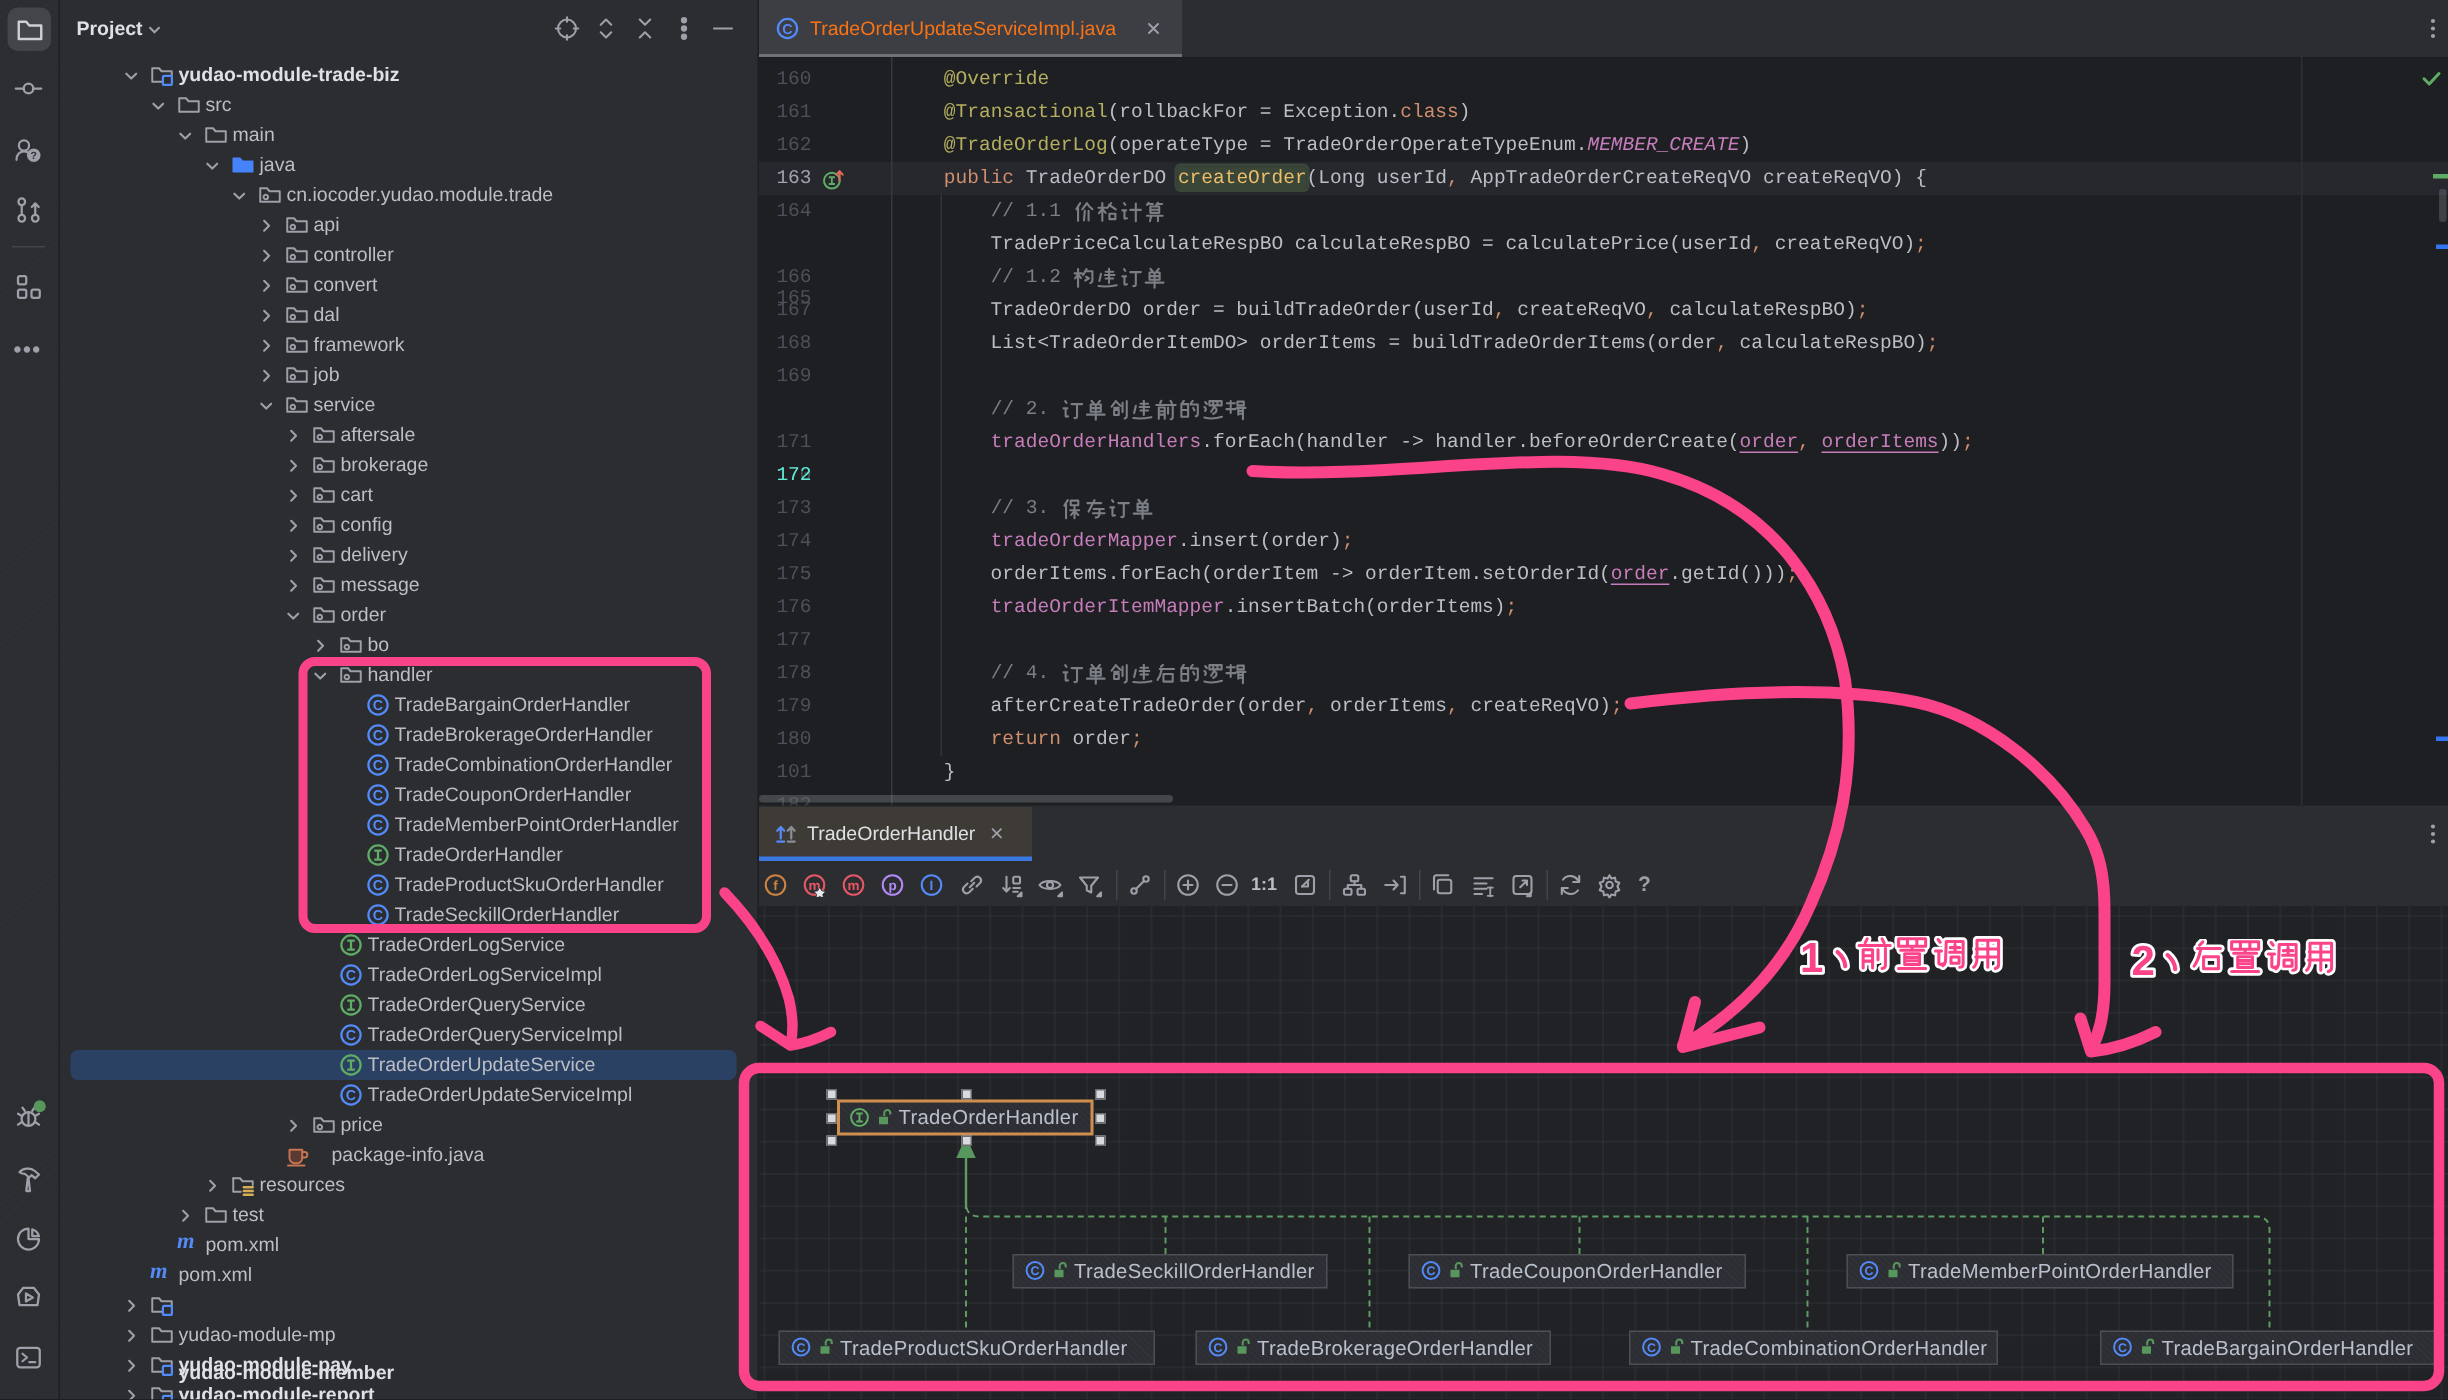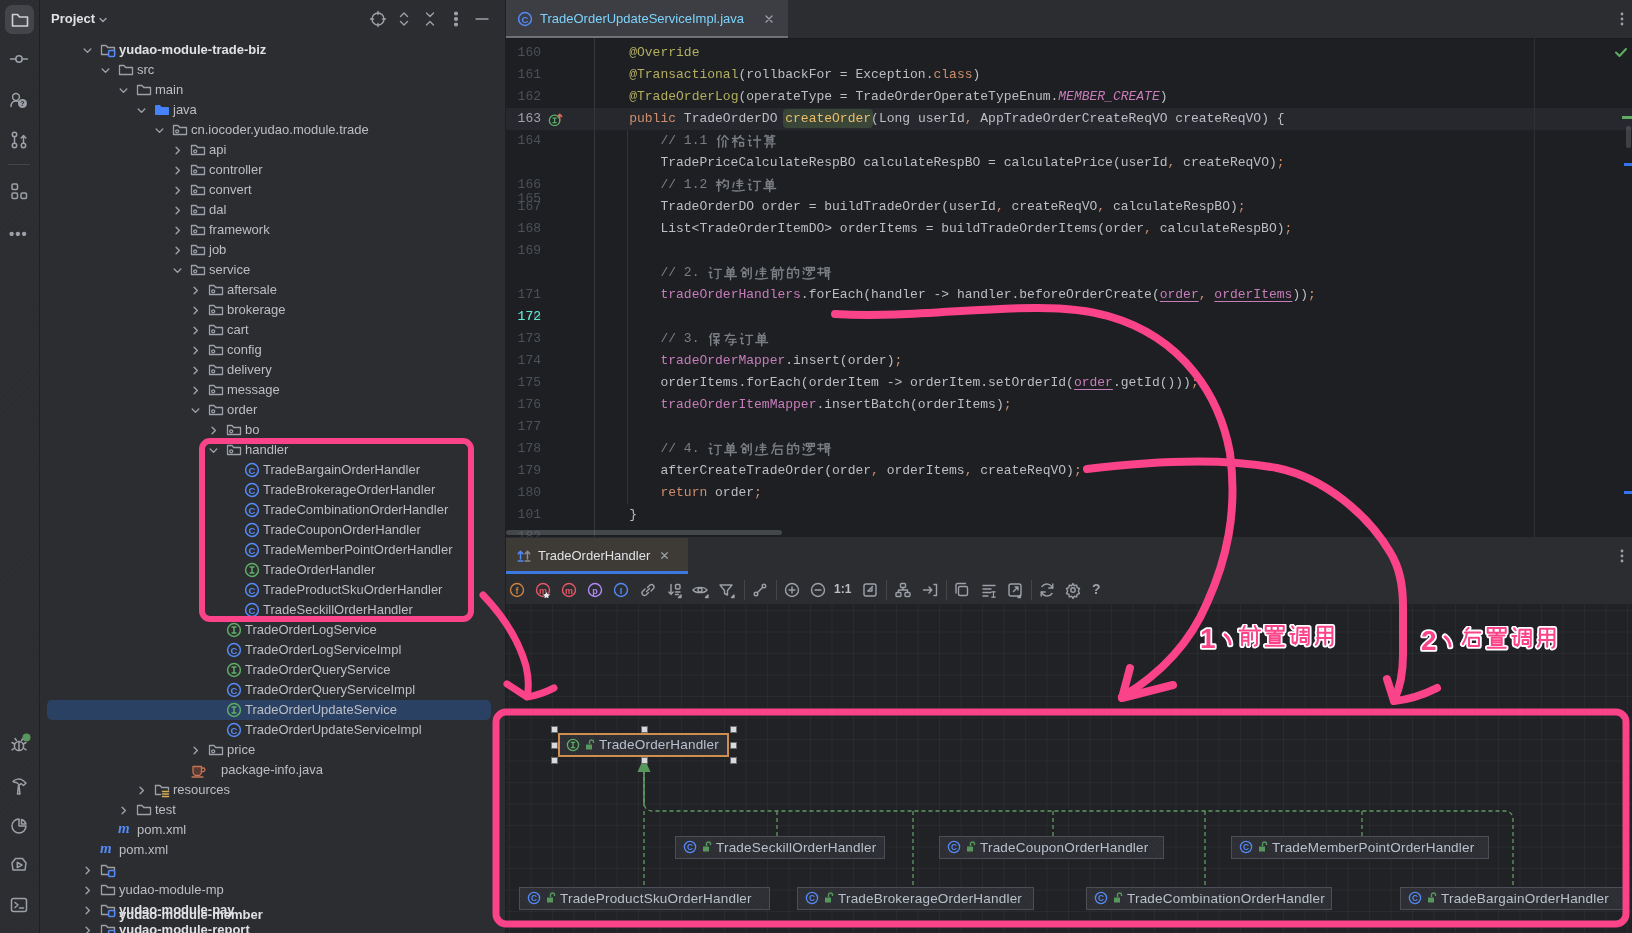--- a/index.html
+++ b/index.html
@@ -391,21 +391,21 @@
     </svg>
     <div class="row" style="left:119px;top:920px;"><b>yudao-module-report</b></div>
     <div class="abs" style="left:506px;top:0;width:1126px;height:537px;background:#1e1f22;"></div>
     <div class="abs" style="left:506px;top:0;width:1126px;height:38px;background:#2b2d30;border-bottom:1px solid #1a1b1e;"></div>
     <div class="abs" style="left:506px;top:0;width:282px;height:36px;background:#3c3e43;"></div>
     <div class="abs" style="left:506px;top:36px;width:282px;height:2px;background:#6e7277;"></div>
     <svg class="abs" style="left:517px;top:11px" width="16" height="16" viewBox="0 0 16 16">
       <circle cx="8" cy="8" r="6.4" fill="none" stroke="#548af7" stroke-width="1.5"></circle>
       <text x="8" y="11.6" text-anchor="middle" font-family="Liberation Sans" font-size="9.5" font-weight="bold" fill="#548af7">C</text>
     </svg>
-    <div class="abs ui" style="left:540px;top:11px;color:#7dd3fc;">TradeOrderUpdateServiceImpl.java</div>
+    <div class="abs ui" style="left:540px;top:11px;color:#f97316;">TradeOrderUpdateServiceImpl.java</div>
     <svg class="abs" style="left:762px;top:12px" width="14" height="14" viewBox="0 0 14 14" stroke="#9da0a8" stroke-width="1.3" stroke-linecap="round">
       <path d="M4 4 l6 6 M10 4 l-6 6"></path>
     </svg>
     <svg class="abs" style="left:1614px;top:11px" width="16" height="16" viewBox="0 0 16 16">
       <circle cx="8" cy="3" r="1.4" fill="#9da0a8"></circle>
       <circle cx="8" cy="8" r="1.4" fill="#9da0a8"></circle>
       <circle cx="8" cy="13" r="1.4" fill="#9da0a8"></circle>
     </svg>
     <div class="abs" style="left:506px;top:108px;width:1126px;height:22px;background:#26282e;"></div>
     <div class="abs" style="left:594px;top:38px;width:1px;height:499px;background:#35373b;"></div>

